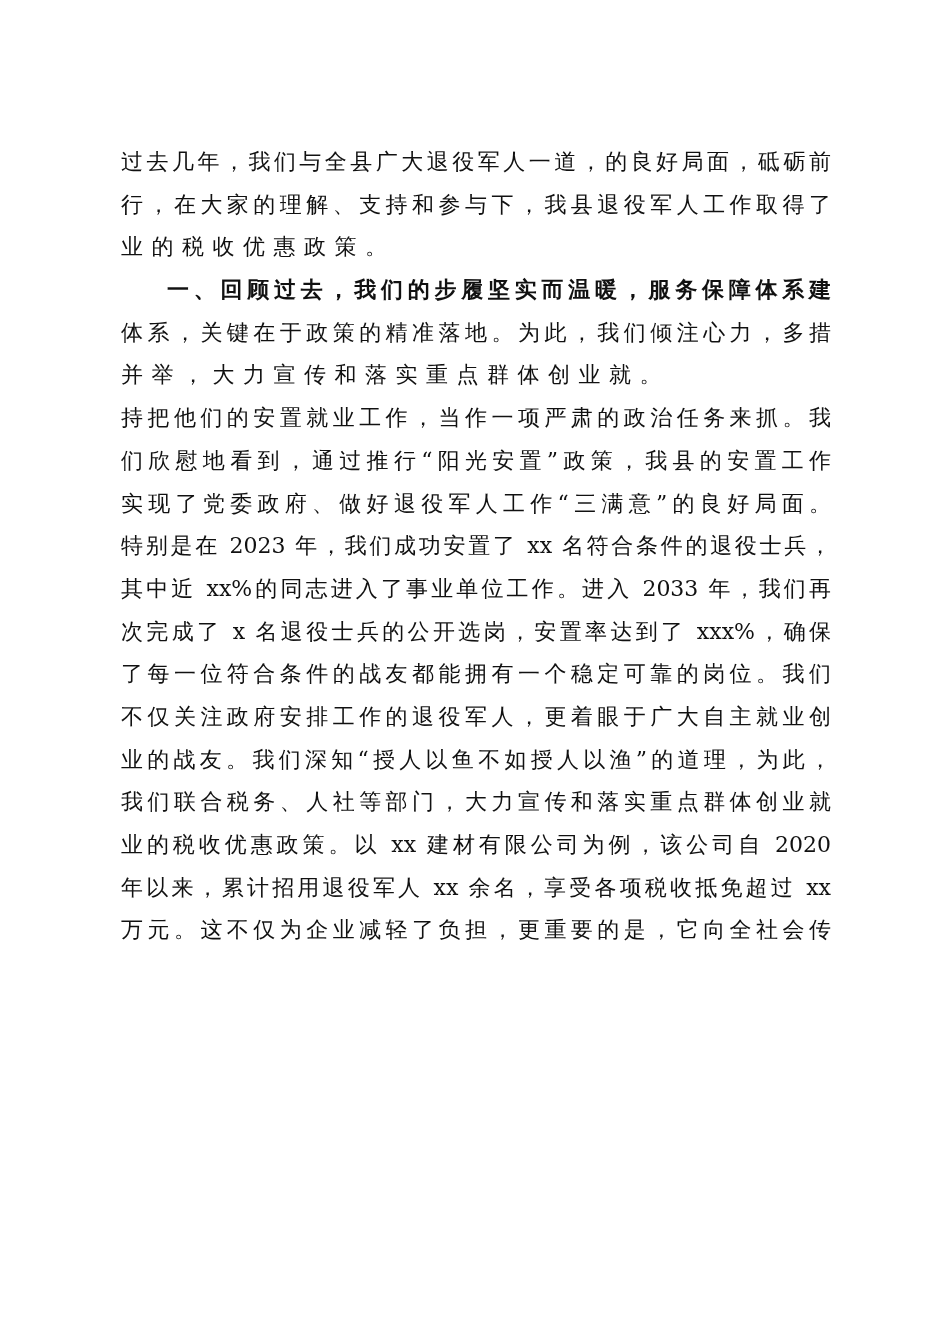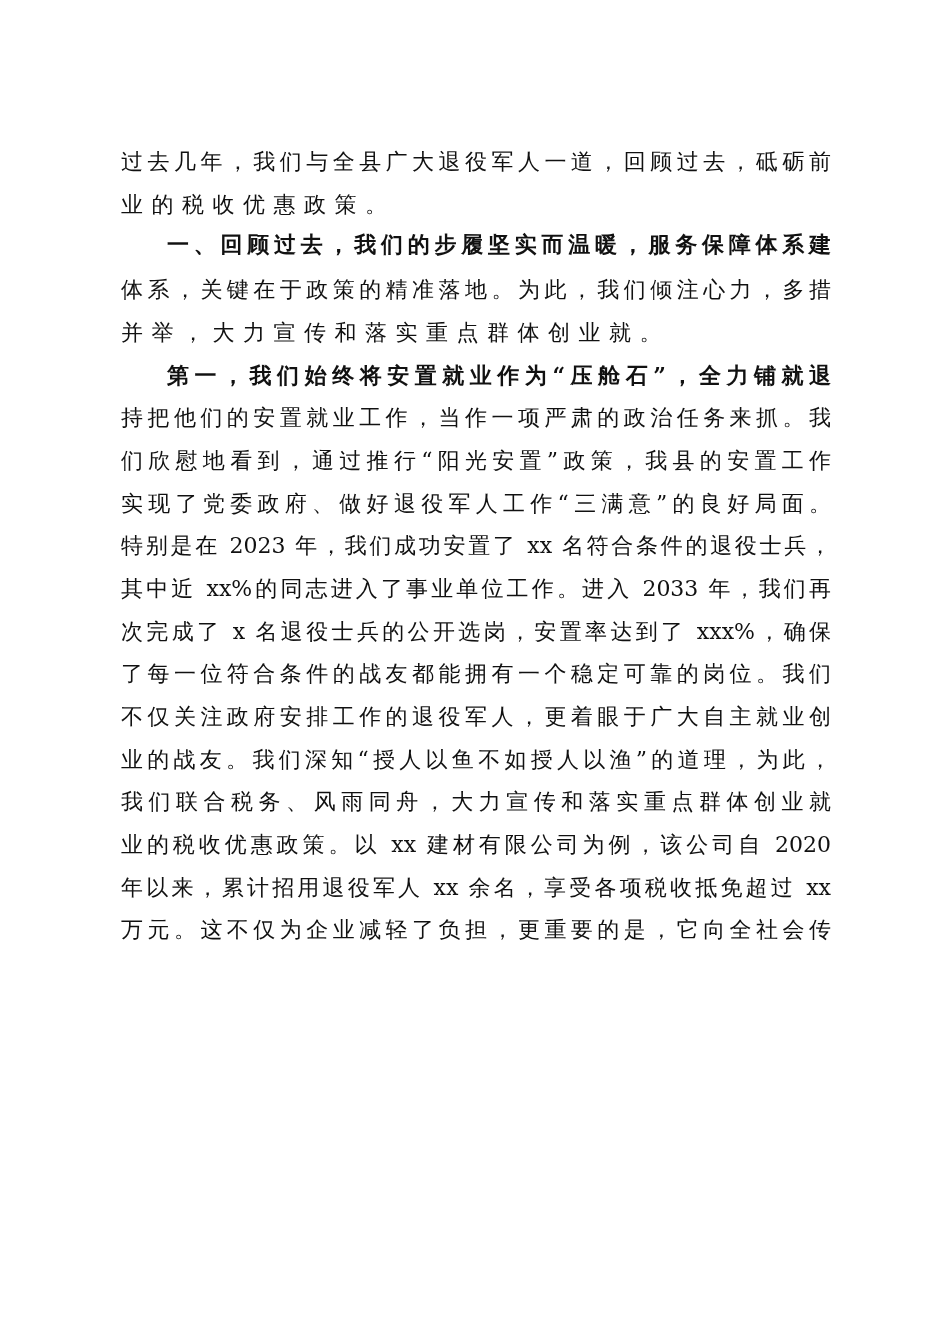--- a/index.html
+++ b/index.html
@@ -8,53 +8,53 @@
     position: absolute; left: 121px; top: 141px; width: 710px;
     font-family: "DejaVu Serif", "Liberation Serif", serif;
     color: #111111; font-size: 22px;
   }
   .line {
     height: 42.7px; line-height: 42.7px; white-space: nowrap;
     text-align: justify; text-align-last: justify; overflow: visible;
   }
   .line.last { text-align-last: left; letter-spacing: 8.5px; }
   .line.indent { padding-left: 46px; }
-  .heading { font-family: Liberation Mono, monospace; font-weight: bold; }
+  .heading { font-family: Liberation Sans, sans-serif; font-weight: bold; }
   .heading .line.last { letter-spacing: 1px; }
   .bold-span { font-weight: bold; }
 </style>
 </head>
 <body>
 
 <div class="page">
 
   <div class="para">
-    <div class="line">过去几年，我们与全县广大退役军人一道，回顾过去，砥砺前</div>
+    <div class="line">过去几年，我们与全县广大退役军人一道，的良好局面，砥砺前</div>
+    <div class="line">行，在大家的理解、支持和参与下，我县退役军人工作取得了</div>
     <div class="line last">业的税收优惠政策。</div>
   </div>
 
   <div class="para heading">
     <div class="line indent">一、回顾过去，我们的步履坚实而温暖，服务保障体系建</div>
   </div>
 
   <div class="para">
     <div class="line">体系，关键在于政策的精准落地。为此，我们倾注心力，多措</div>
     <div class="line last">并举，大力宣传和落实重点群体创业就。</div>
   </div>
 
   <div class="para">
-    <div class="line indent bold-span">第一，我们始终将安置就业作为“压舱石”，全力铺就退</div>
     <div class="line">持把他们的安置就业工作，当作一项严肃的政治任务来抓。我</div>
     <div class="line">们欣慰地看到，通过推行“阳光安置”政策，我县的安置工作</div>
     <div class="line">实现了党委政府、做好退役军人工作“三满意”的良好局面。</div>
     <div class="line">特别是在 2023 年，我们成功安置了 xx 名符合条件的退役士兵，</div>
     <div class="line">其中近 xx%的同志进入了事业单位工作。进入 2033 年，我们再</div>
     <div class="line">次完成了 x 名退役士兵的公开选岗，安置率达到了 xxx%，确保</div>
     <div class="line">了每一位符合条件的战友都能拥有一个稳定可靠的岗位。我们</div>
     <div class="line">不仅关注政府安排工作的退役军人，更着眼于广大自主就业创</div>
     <div class="line">业的战友。我们深知“授人以鱼不如授人以渔”的道理，为此，</div>
-    <div class="line">我们联合税务、风雨同舟，大力宣传和落实重点群体创业就</div>
+    <div class="line">我们联合税务、人社等部门，大力宣传和落实重点群体创业就</div>
     <div class="line">业的税收优惠政策。以 xx 建材有限公司为例，该公司自 2020</div>
     <div class="line">年以来，累计招用退役军人 xx 余名，享受各项税收抵免超过 xx</div>
     <div class="line">万元。这不仅为企业减轻了负担，更重要的是，它向全社会传</div>
   </div>
 
 </div>
 
 </body></html>

